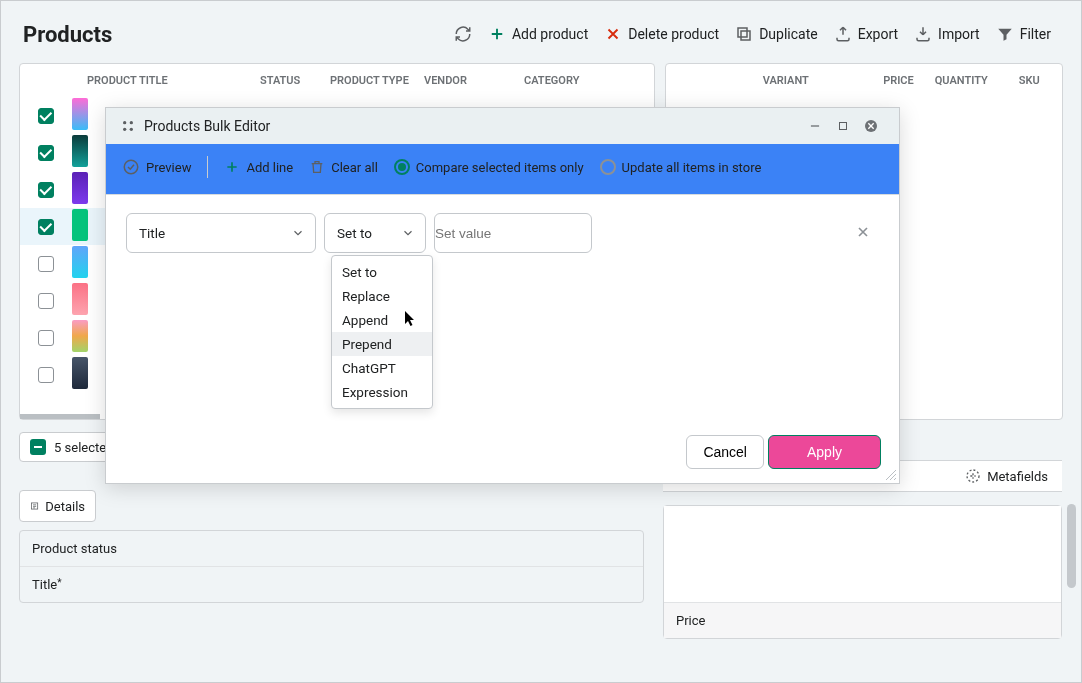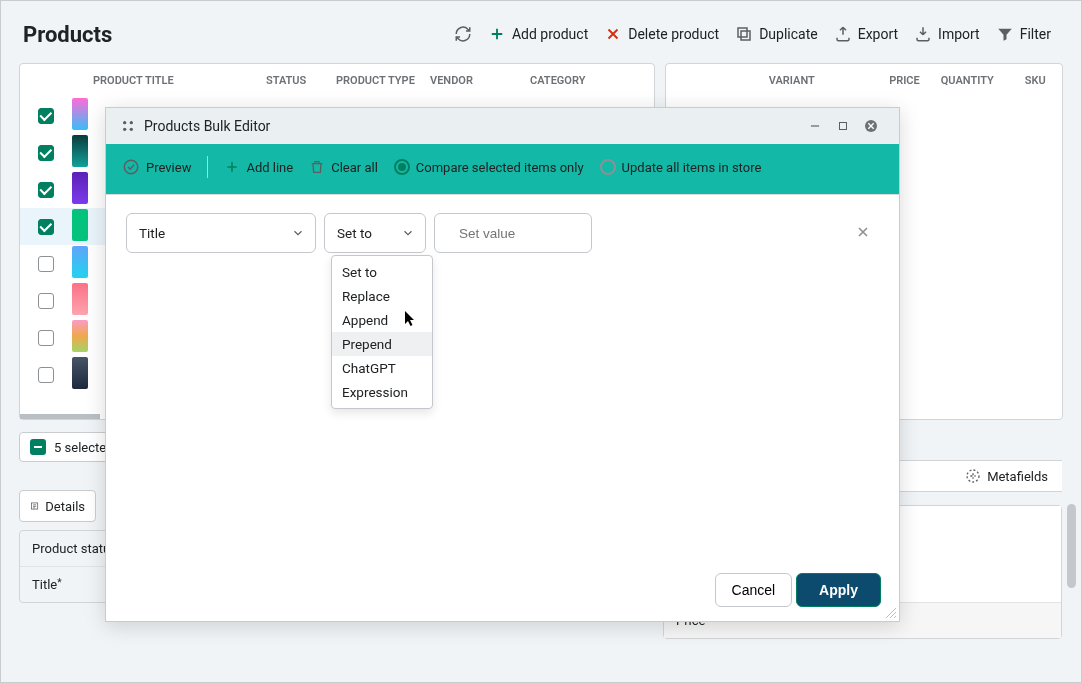--- a/index.html
+++ b/index.html
@@ -28,21 +28,21 @@
     display:flex; gap:10px; padding:0 18px;
   }
   .tblbox {
     background:#fff; border:1px solid #d2d5d8; border-radius:4px;
     height:357px; position:relative;
   }
   .tblbox.left { width:637px; }
   .tblbox.right { width:399px; }
   .colhead {
     display:flex; font-size:11px; font-weight:600; color:#6d7175;
-    padding:10px 0 10px 6px; letter-spacing:0;
+    padding:10px 0 10px 0; letter-spacing:0;
   }
   .left .colhead .c-chk{width:50px;}
   .left .colhead .c-title{width:190px; padding-left:17px;}
   .left .colhead .c-status{width:70px;}
   .left .colhead .c-type{width:94px;}
   .left .colhead .c-vendor{width:100px;}
   .left .colhead .c-cat{width:80px; padding-right:5px;}
   .right .colhead .r-variant{width:180px; text-align:center; padding-left:60px;}
   .right .colhead .r-price{width:68px; text-align:right;}
   .right .colhead .r-qty{width:74px; text-align:right;}
@@ -88,34 +88,34 @@
     margin-top:8px; border:1px solid #d2d5d8; border-radius:4px; width:625px; overflow:hidden;
   }
   .pane-row { padding:10px 12px; font-size:13px; }
   .pane-row + .pane-row { border-top:1px solid #e1e3e5; }
   .pane-row.tall{ padding:18px 12px;}
   .star{ position:relative; top:-3px; font-size:10px;}
 
   
   .modal {
     position:absolute; left:105px; top:107px;
-    width:795px; height:515px;
+    width:795px; height:377px;
     background:#fff; border:1px solid #c9cccf;
     box-shadow: 0 4px 20px rgba(0,0,0,.15);
     display:flex; flex-direction:column;
   }
   .modal-head {
     background:#eaf0f2; display:flex; align-items:center; padding:10px 14px;
     font-size:14px;
   }
   .modal-head .mtitle{display:flex;align-items:center;gap:8px;}
   .modal-head .spacer{flex:1;}
   .winico { width:28px; display:inline-flex; justify-content:center; cursor:pointer;}
   .modal-toolbar{
-    background:#14b8a6; display:flex; align-items:center; gap:16px; padding:12px 16px 16px 16px;
+    background:#3b82f6; display:flex; align-items:center; gap:16px; padding:12px 16px 16px 16px;
     font-size:13px; border-bottom:1px solid #d6dbde;
   }
   .tb-item{display:inline-flex;align-items:center;gap:6px;cursor:pointer;}
   .vline{width:1px;height:22px;background:#c9cccf;}
   .radio {
     width:16px;height:16px;border:2px solid #8c9196;border-radius:50%;
     display:inline-flex;align-items:center;justify-content:center;
   }
   .radio.on{border-color:#008060;}
   .radio.on::after{content:"";width:8px;height:8px;border-radius:50%;background:#008060;}
@@ -123,39 +123,39 @@
   .editor-row{ display:flex; align-items:center; gap:8px;}
   .select {
     border:1px solid #c4c8cc; border-radius:6px; height:40px;
     display:flex; align-items:center; justify-content:space-between;
     padding:0 10px 0 12px; background:#fff; font-size:13.5px; cursor:pointer;
   }
   .select.title{width:190px;}
   .select.setto{width:102px;}
   .input {
     border:1px solid #c4c8cc; border-radius:6px; height:40px; width:158px;
-    padding:0 24px; font-size:13.5px; color:#6d7175;
+    padding:0 0; font-size:13.5px; color:#6d7175;
   }
   .rm { margin-left:auto; color:#8c9196; cursor:pointer; font-size:20px; padding:4px 8px;}
   .dropdown{
     position:absolute; left:225px; top:60px; width:102px;
     background:#fff; border:1px solid #c4c8cc; border-radius:4px;
     box-shadow:0 4px 10px rgba(0,0,0,.1);
     padding:4px 0;
   }
   .dd-item{ padding:4px 10px; font-size:13.5px; cursor:pointer;}
   .dd-item.hi{ background:#eef0f2;}
   .cursor{
     position:absolute; left:299px; top:116px; width:12px; height:16px;
   }
   .modal-foot{
     display:flex; justify-content:flex-end; gap:4px; padding:14px 18px;
   }
   .btn{ border:1px solid #c4c8cc; background:#fff; border-radius:6px; padding:8px 16px; font-size:14px; cursor:pointer;}
-  .btn.primary{ background:#0c4a6e; border-color:#008060; color:#fff; padding:8px 22px;font-weight:bold;}
+  .btn.primary{ background:#ec4899; border-color:#008060; color:#fff; padding:8px 38px;}
   .resize{position:absolute;right:2px;bottom:2px;width:12px;height:12px;}
 
   
   .rightcol{
     position:absolute; left:663px; top:505px; width:399px;
   }
   .rightpane{
     border:1px solid #d2d5d8; border-radius:4px; background:#fff;
   }
   .rightpane .pane-row{background:#f6f6f7;}

